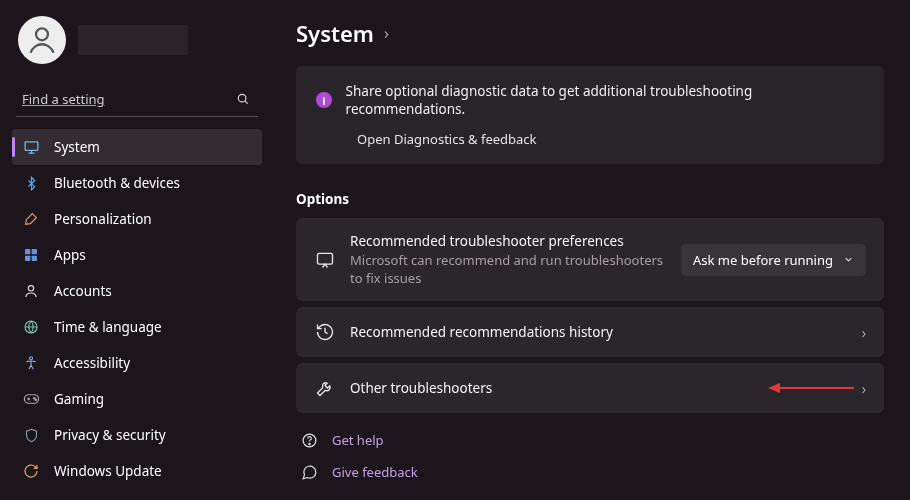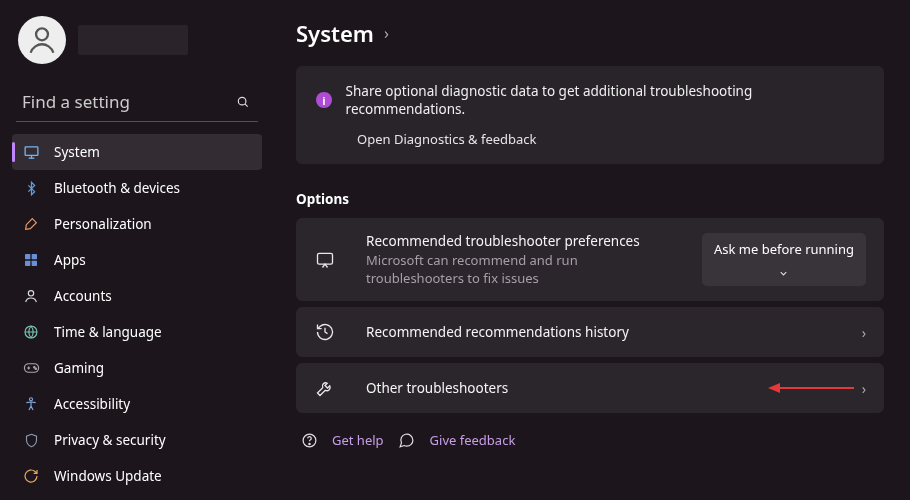--- a/index.html
+++ b/index.html
@@ -2,47 +2,47 @@
 <html><head>
 <meta charset="utf-8">
 <style>
 * { margin: 0; padding: 0; box-sizing: border-box; font-family: "Segoe UI", system-ui, sans-serif; }
 body { background: #1c161c; color: #fff; width: 910px; height: 500px; overflow: hidden; display: flex; }
 .sidebar { width: 270px; padding: 12px 8px 12px 12px; overflow-y: auto; }
 .profile { display: flex; align-items: center; gap: 12px; padding: 4px 6px 18px; }
 .avatar-circle { width: 48px; height: 48px; border-radius: 50%; background: #eee; display: flex; align-items: center; justify-content: center; }
 .nameblock { width: 110px; height: 30px; background: #2a242a; border-radius: 2px; }
 .search-row { position: relative; margin: 0 4px 12px 4px; border-bottom: 1px solid #554e55; }
-.search-input { width: 100%; background: transparent; border: none; outline: none; color: #a3a3a3; padding: 8px 30px 8px 6px; font-size: 17px; }
+.search-input { width: 100%; background: transparent; border: none; outline: none; color: #a3a3a3; padding: 8px 30px 8px 6px; font-size: 13px; text-decoration: underline; }
 .search-input::placeholder { color: #ccc; }
 .search-icon { position: absolute; right: 8px; top: 50%; transform: translateY(-50%); }
 .nav-item { display: flex; align-items: center; gap: 14px; padding: 9px 10px; border-radius: 4px; cursor: pointer; font-size: 13.5px; position: relative; }
 .nav-item.active { background: #332c33; }
 .nav-item.active::before { content: ""; position: absolute; left: 0; top: 8px; bottom: 8px; width: 3px; background: #c084fc; border-radius: 2px; }
 .nav-ico { width: 18px; height: 18px; display: flex; align-items: center; justify-content: center; font-size: 15px; }
 .main { flex: 1; padding: 18px 26px 10px 26px; overflow-y: auto; }
 .breadcrumb { display: flex; align-items: center; gap: 10px; margin-bottom: 18px; }
 .bc-parent { font-size: 22px; font-weight: 600; }
 .bc-chev { font-size: 16px; color: #aaa; }
 .bc-current { font-size: 22px; font-weight: 600; color: #fff; }
 .info-banner { background: #29232a; border-radius: 6px; padding: 16px 22px 16px 20px; margin-bottom: 26px; }
 .banner-row1 { display: flex; align-items: center; gap: 14px; }
 .info-dot { width: 16px; height: 16px; border-radius: 50%; background: #af4cd4; display: flex; align-items: center; justify-content: center; font-size: 11px; font-weight: 700; color: #fff; }
 .banner-text { font-size: 13.5px; color: #f0f0f0; }
 .banner-link { margin-top: 12px; margin-left: 41px; font-size: 13px; color: #e5e5e5; cursor: pointer; }
 .section-title { font-size: 13.5px; font-weight: 700; margin-bottom: 10px; }
-.card { background: #2b252c; border-radius: 6px; padding: 14px 18px; display: flex; align-items: center; gap: 30px; margin-bottom: 6px; cursor: pointer; position: relative; }
+.card { background: #2b252c; border-radius: 6px; padding: 14px 18px; display: flex; align-items: center; gap: 14px; margin-bottom: 6px; cursor: pointer; position: relative; }
 .card-ico { width: 22px; height: 22px; display: flex; align-items: center; justify-content: center; color: #e8e8e8; }
 .card-body { flex: 1; }
 .card-title { font-size: 13.5px; color: #f5f5f5; }
 .card-sub { font-size: 13px; color: #a89ea8; margin-top: 1px; }
 .card-right { display: flex; align-items: center; gap: 8px; }
-.dropdown { background: rgba(255,255,255,0.07); border-radius: 5px; padding: 7px 12px; font-size: 13px; display: flex; align-items: center; gap: 10px; flex-direction: column; }
+.dropdown { background: rgba(255,255,255,0.07); border-radius: 5px; padding: 7px 12px; font-size: 13px; display: flex; align-items: center; gap: 10px; }
 .chevron-right { color: #aaa; font-size: 14px; }
-.footer-links { margin-top: 18px; display: flex; gap: 14px; padding-left: 4px; }
+.footer-links { margin-top: 18px; display: flex; flex-direction: column; gap: 14px; padding-left: 4px; }
 .foot-row { display: flex; align-items: center; gap: 14px; font-size: 13px; color: #c99ee8; cursor: pointer; }
 .foot-ico { width: 18px; height: 18px; display: flex; align-items: center; justify-content: center; color: #e8e8e8; }
 .arrow-anno { position: absolute; left: 470px; top: 50%; transform: translateY(-50%); pointer-events: none; }
 svg { display: block; }
 ::-webkit-scrollbar { width: 0; }
 </style>
 </head>
 <body>
 
 <div class="sidebar">
@@ -116,38 +116,38 @@
     <span class="nav-ico">
         <svg width="16" height="16" viewBox="0 0 24 24" fill="none" stroke="#7cc5b5" stroke-width="1.7">
           <circle cx="12" cy="12" r="9"></circle>
           <path d="M3 12h18M12 3a14 14 0 0 1 0 18M12 3a14 14 0 0 0 0 18"></path>
         </svg>
       </span>
     <span>Time &amp; language</span>
   </div>
   <div class="nav-item">
     <span class="nav-ico">
+        <svg width="16" height="16" viewBox="0 0 24 24" fill="none" stroke="#83a8e0" stroke-width="1.7">
+          <circle cx="12" cy="5" r="2.3"></circle>
+          <path d="M5 10l7-1 7 1M12 9v6l-3 6M12 15l3 6"></path>
+        </svg>
+      </span>
+    <span>Accessibility</span>
+  </div>
+  <div class="nav-item">
+    <span class="nav-ico">
         <svg width="17" height="12" viewBox="0 0 24 16" fill="none" stroke="#a8a8a8" stroke-width="1.7">
           <rect x="2" y="2" width="20" height="12" rx="6"></rect>
           <line x1="8" y1="6" x2="8" y2="10"></line>
           <line x1="6" y1="8" x2="10" y2="8"></line>
           <circle cx="16" cy="7" r="1" fill="#a8a8a8"></circle>
           <circle cx="18" cy="9" r="1" fill="#a8a8a8"></circle>
         </svg>
       </span>
     <span>Gaming</span>
-  </div>
-  <div class="nav-item">
-    <span class="nav-ico">
-        <svg width="16" height="16" viewBox="0 0 24 24" fill="none" stroke="#83a8e0" stroke-width="1.7">
-          <circle cx="12" cy="5" r="2.3"></circle>
-          <path d="M5 10l7-1 7 1M12 9v6l-3 6M12 15l3 6"></path>
-        </svg>
-      </span>
-    <span>Accessibility</span>
   </div>
   <div class="nav-item">
     <span class="nav-ico">
         <svg width="15" height="15" viewBox="0 0 24 24" fill="none" stroke="#8a9bb0" stroke-width="1.8">
           <path d="M12 2l8 3v6c0 5-3.5 9-8 11-4.5-2-8-6-8-11V5z"></path>
         </svg>
       </span>
     <span>Privacy &amp; security</span>
   </div>
   <div class="nav-item">

